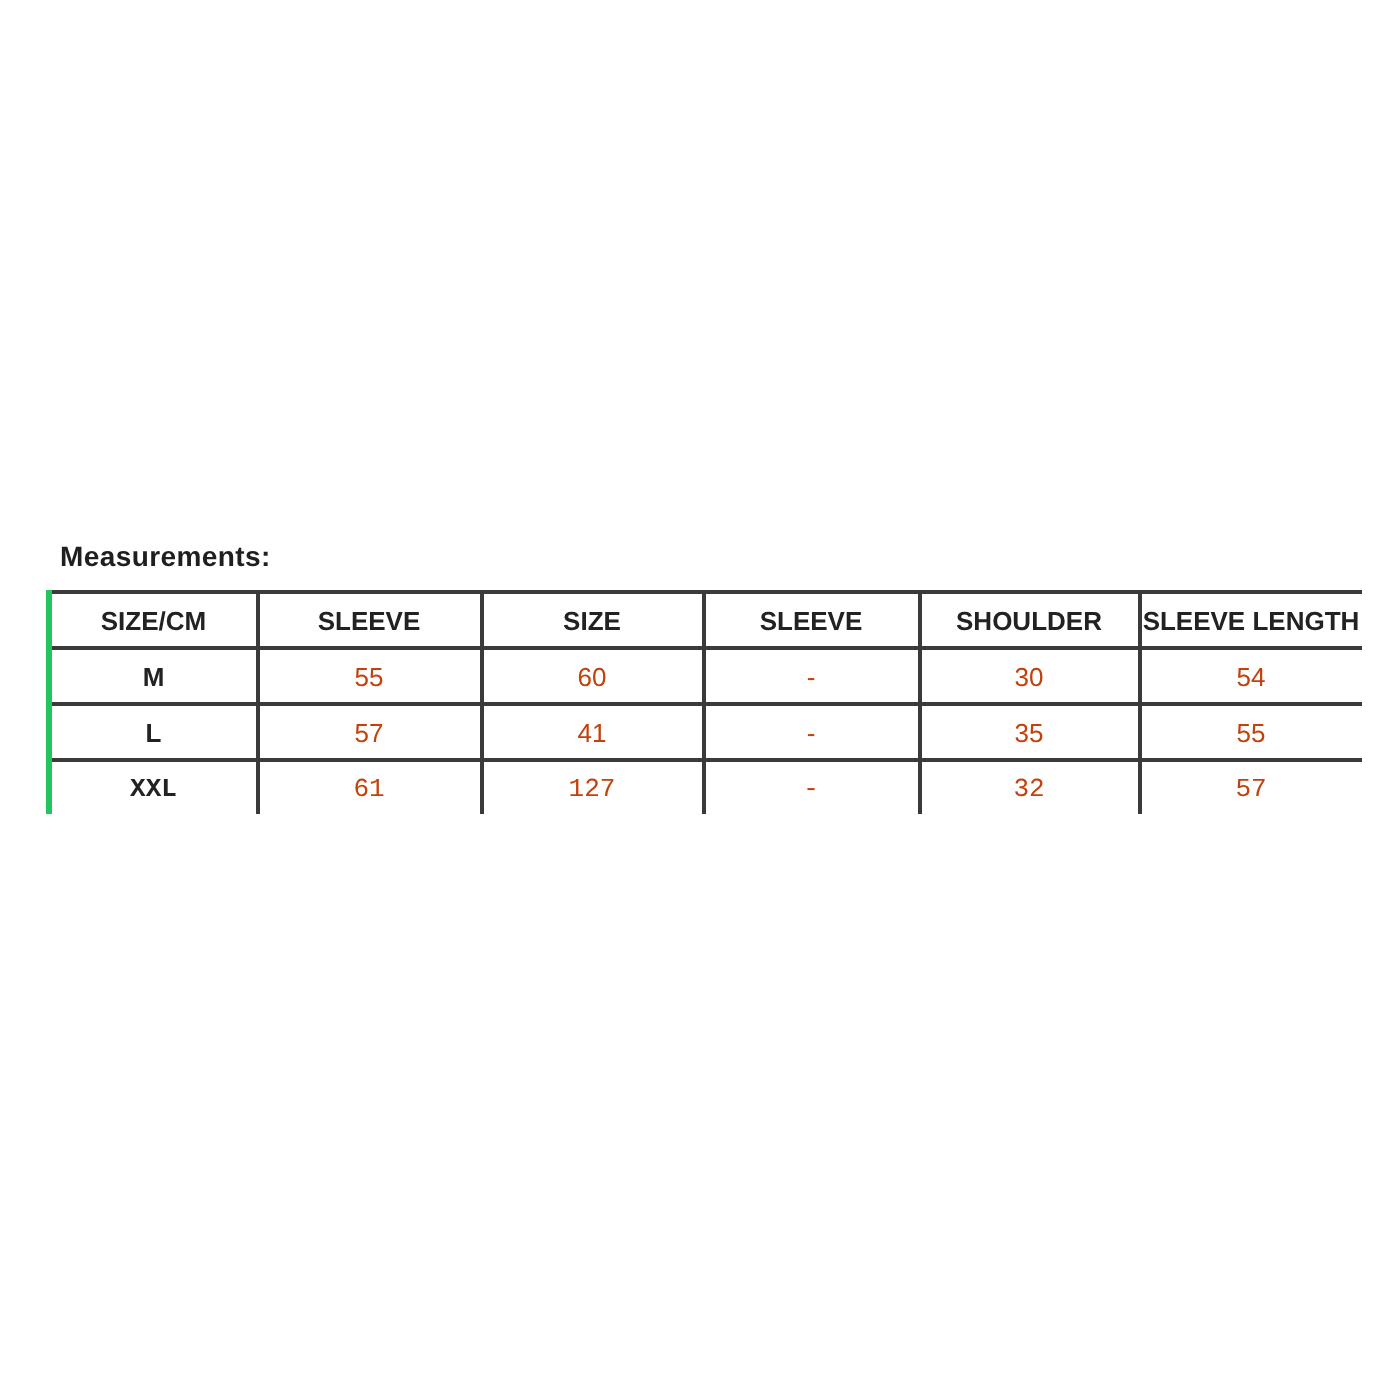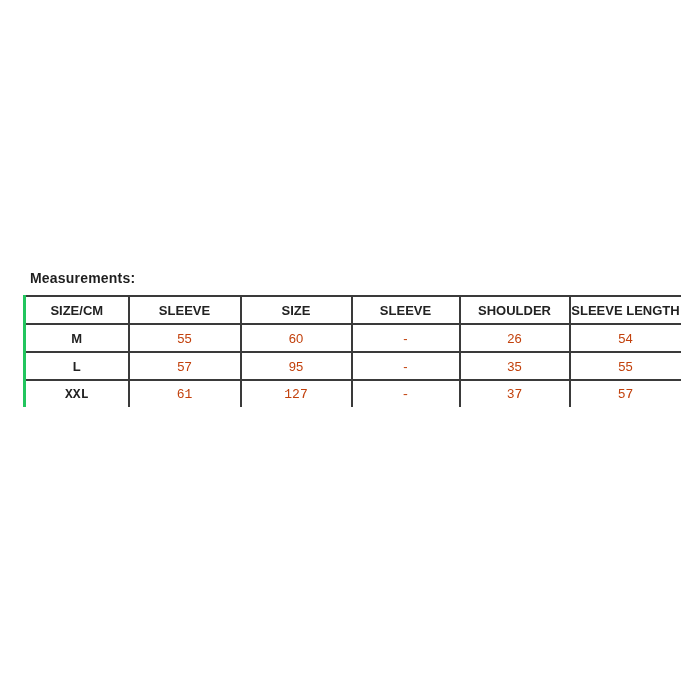--- a/index.html
+++ b/index.html
@@ -95,36 +95,36 @@
           <th>SHOULDER</th>
           <th class="last-col">SLEEVE LENGTH</th>
         </tr>
       </thead>
       <tbody>
         <tr>
           <td class="row-label">M</td>
           <td>55</td>
           <td>60</td>
           <td>-</td>
-          <td>26</td>
+          <td>30</td>
           <td class="last-col">54</td>
         </tr>
         <tr>
           <td class="row-label">L</td>
           <td>57</td>
-          <td>95</td>
+          <td>41</td>
           <td>-</td>
           <td>35</td>
           <td class="last-col">55</td>
         </tr>
         <tr class="last">
           <td class="row-label">XXL</td>
           <td>61</td>
           <td>127</td>
           <td>-</td>
-          <td>37</td>
+          <td>32</td>
           <td class="last-col">57</td>
         </tr>
       </tbody>
     </table>
 
   </div>
 </div>
 
 </body></html>

